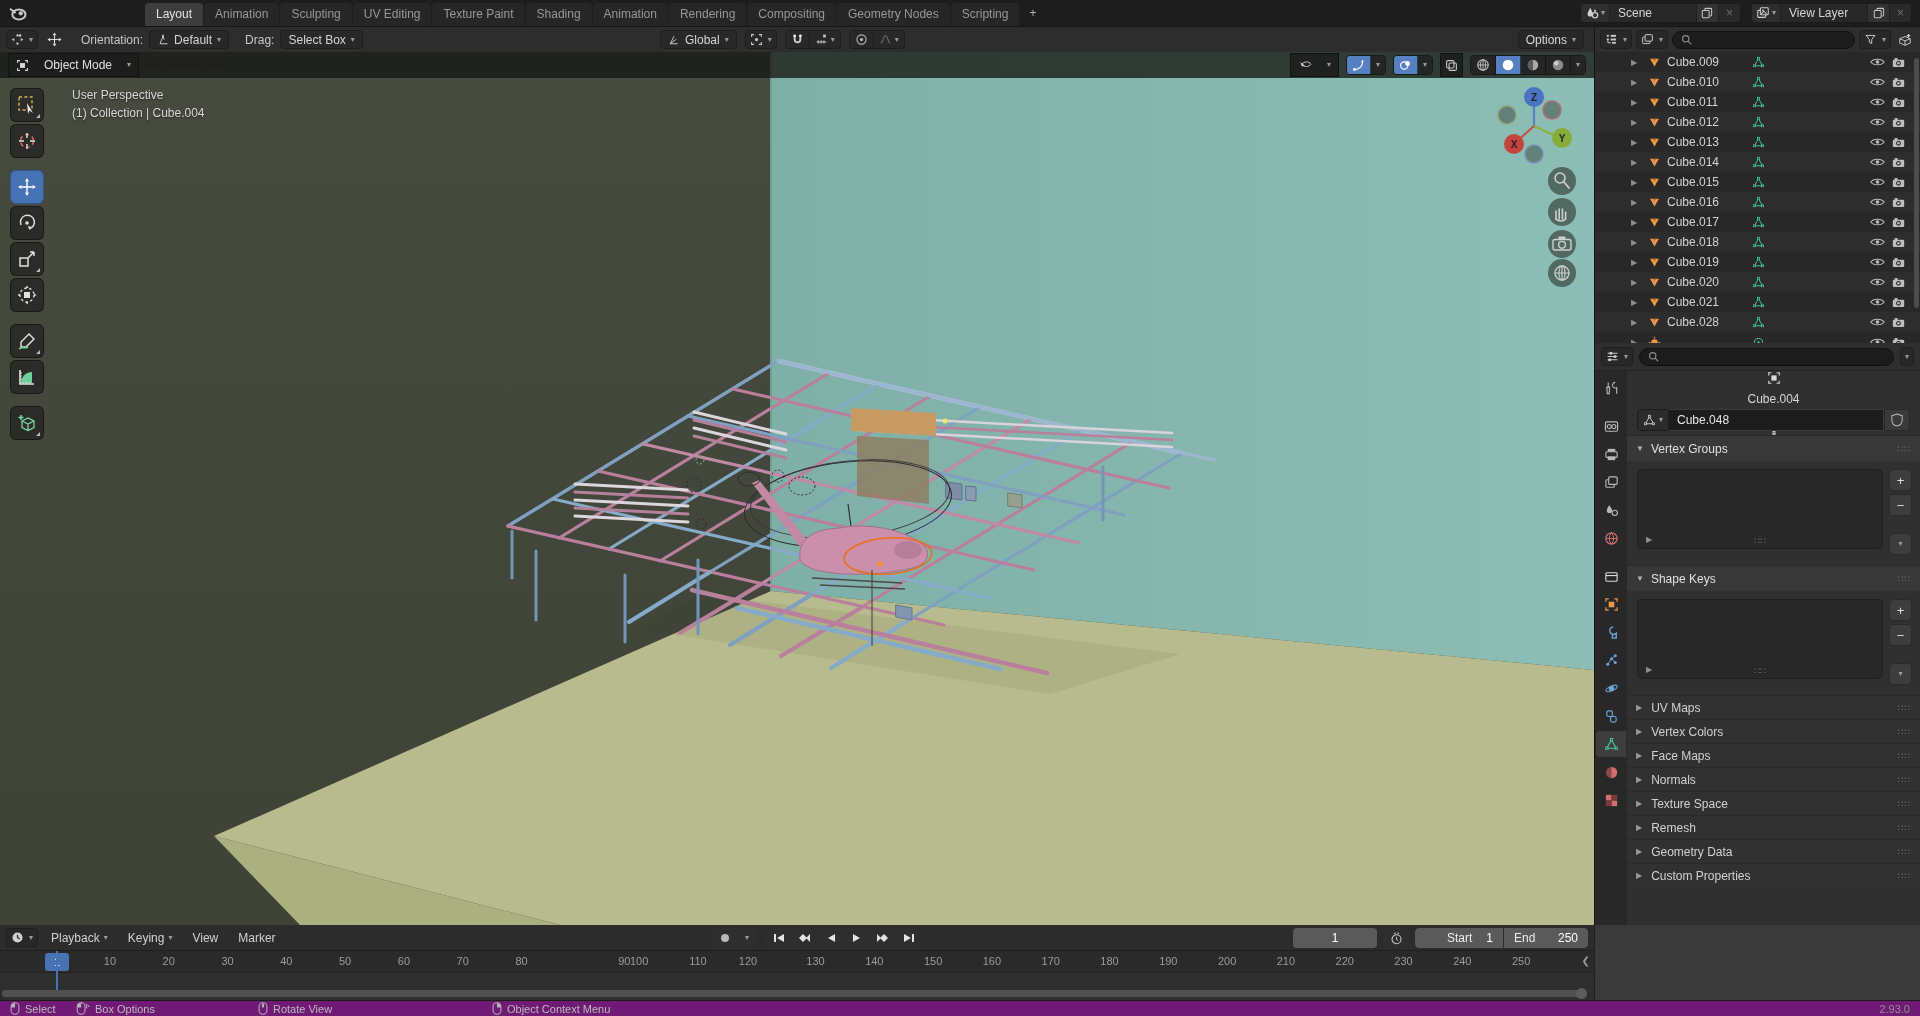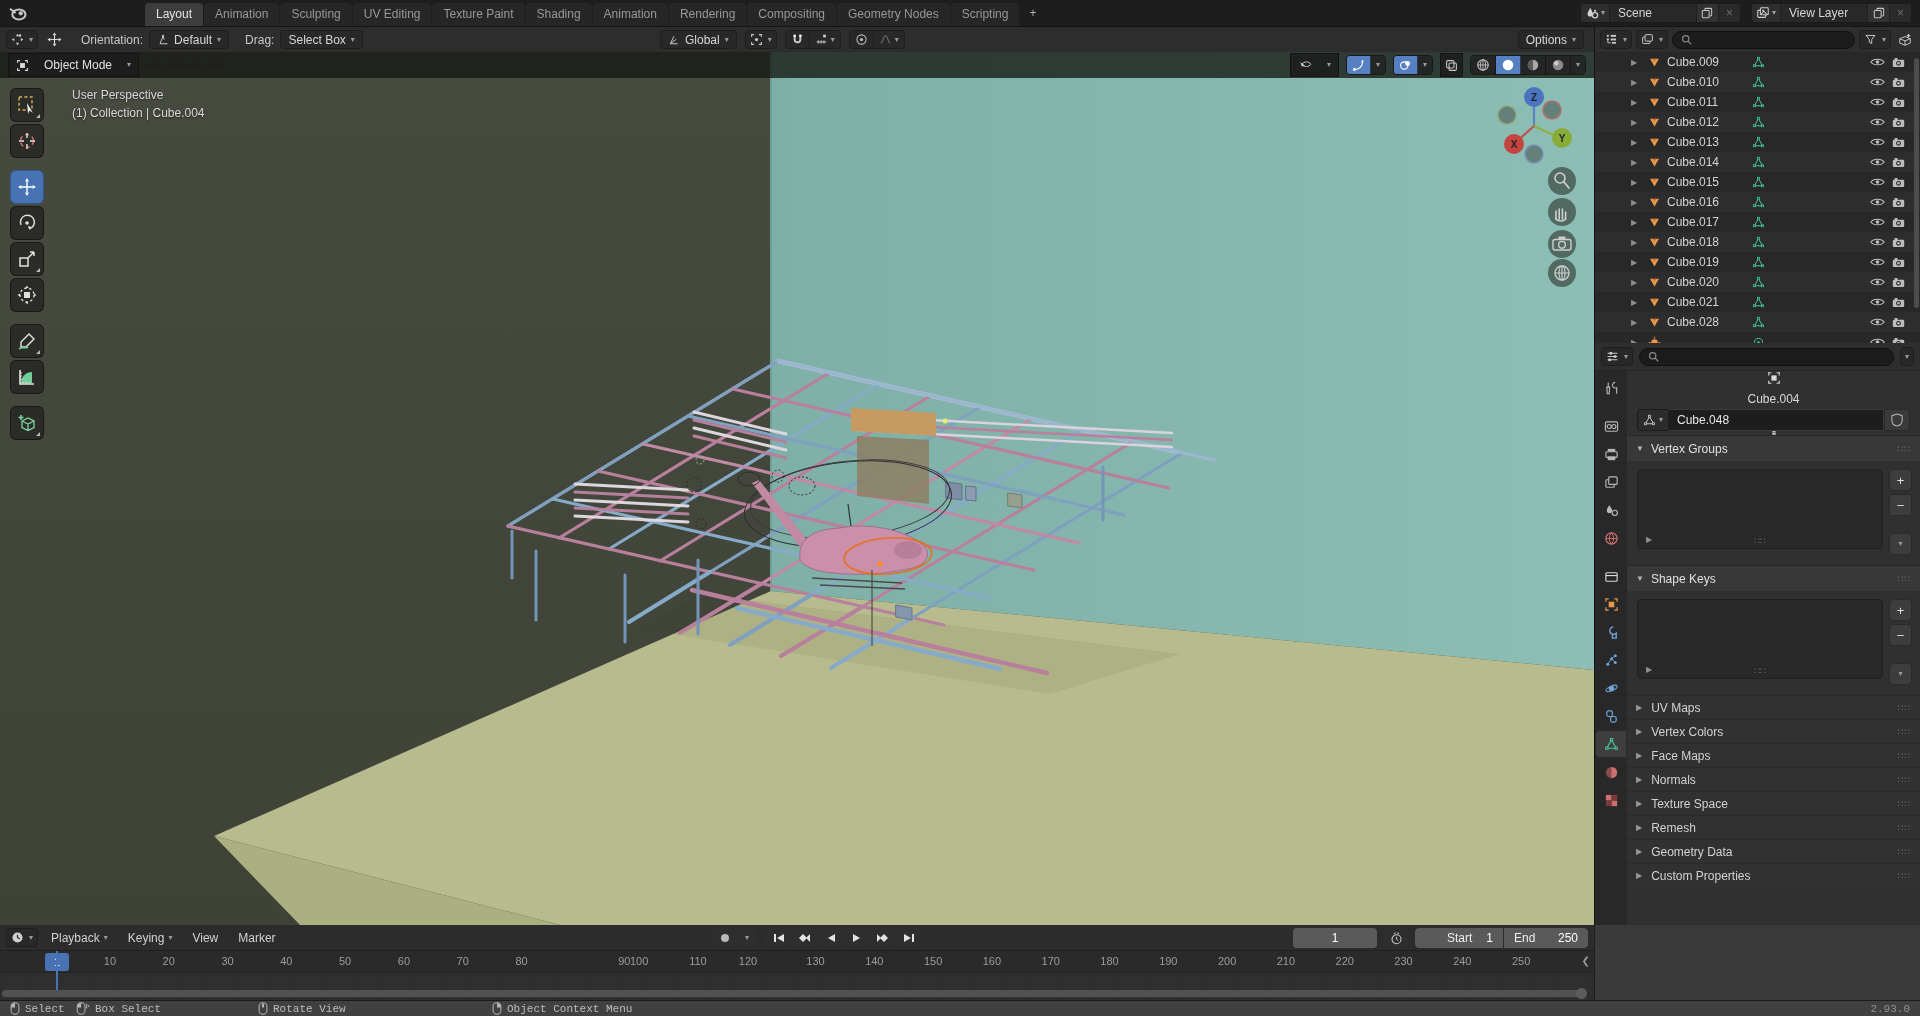--- a/index.html
+++ b/index.html
@@ -143,22 +143,22 @@
                   border-radius:3px;color:#fff;display:flex;align-items:center;justify-content:center;font-size:11px;}
   .ruler-collapse{position:absolute;right:4px;top:4px;color:#9a9a9a;font-size:10px;}
   .tl-track{height:27px;position:relative;background:#2f2f2f;
             background-image:repeating-linear-gradient(to right,rgba(0,0,0,0.07) 0 1px,transparent 1px 29.4px);}
   .cur-frame-line{position:absolute;left:56px;top:-22px;width:2px;height:39px;background:#4772b3;}
   .tl-scrollbar{position:absolute;left:2px;right:8px;bottom:3px;height:7px;background:#515151;border-radius:4px;}
   .tl-scrollbar::after{content:"";position:absolute;right:-1px;top:-2px;width:11px;height:11px;border-radius:50%;background:#5c5c5c;}
   .timeline-right{width:326px;background:#3a3a3a;border-left:1px solid #1f1f1f;}
 
   
-  .statusbar{height:16px;background:#404040;border-top:1px solid #1b1b1b;position:relative;
-             font-size:11px;color:#bcbcbc;font-family:Liberation Mono, monospace;}
+  .statusbar{height:16px;background:#701a75;border-top:1px solid #1b1b1b;position:relative;
+             font-size:11px;color:#bcbcbc;}
   .sb-item{position:absolute;top:0;height:15px;display:flex;align-items:center;gap:5px;}
   .sb-version{position:absolute;right:10px;top:0;height:15px;display:flex;align-items:center;color:#929292;}
 </style>
 </head>
 <body>
 
 <div class="app">
 
   <header class="topbar">
     <span class="blender-logo">
@@ -1548,21 +1548,21 @@
           <path d="M5 1 a4 4 0 0 0 -4 4 v1 h4 Z" fill="#b5b5b5"></path>
         </svg>
       <span>Select</span>
     </span>
     <span class="sb-item" style="left:76px;">
       <svg width="14" height="13" viewBox="0 0 14 14">
           <rect x="0.8" y="0.8" width="8.4" height="12.4" rx="4" fill="none" stroke="#b5b5b5" stroke-width="1.1"></rect>
           <path d="M5 1 a4 4 0 0 0 -4 4 v1 h4 Z" fill="#b5b5b5"></path>
           <path d="M11 2 v5 M13 3.5 v2" stroke="#b5b5b5" stroke-width="1.1"></path>
         </svg>
-      <span>Box Select</span>
+      <span>Box Options</span>
     </span>
     <span class="sb-item" style="left:258px;">
       <svg width="10" height="13" viewBox="0 0 10 14">
           <rect x="0.8" y="0.8" width="8.4" height="12.4" rx="4" fill="none" stroke="#b5b5b5" stroke-width="1.1"></rect>
           <rect x="3.8" y="1.6" width="2.4" height="4.5" rx="1.2" fill="#b5b5b5"></rect>
         </svg>
       <span>Rotate View</span>
     </span>
     <span class="sb-item" style="left:492px;">
       <svg width="10" height="13" viewBox="0 0 10 14">

